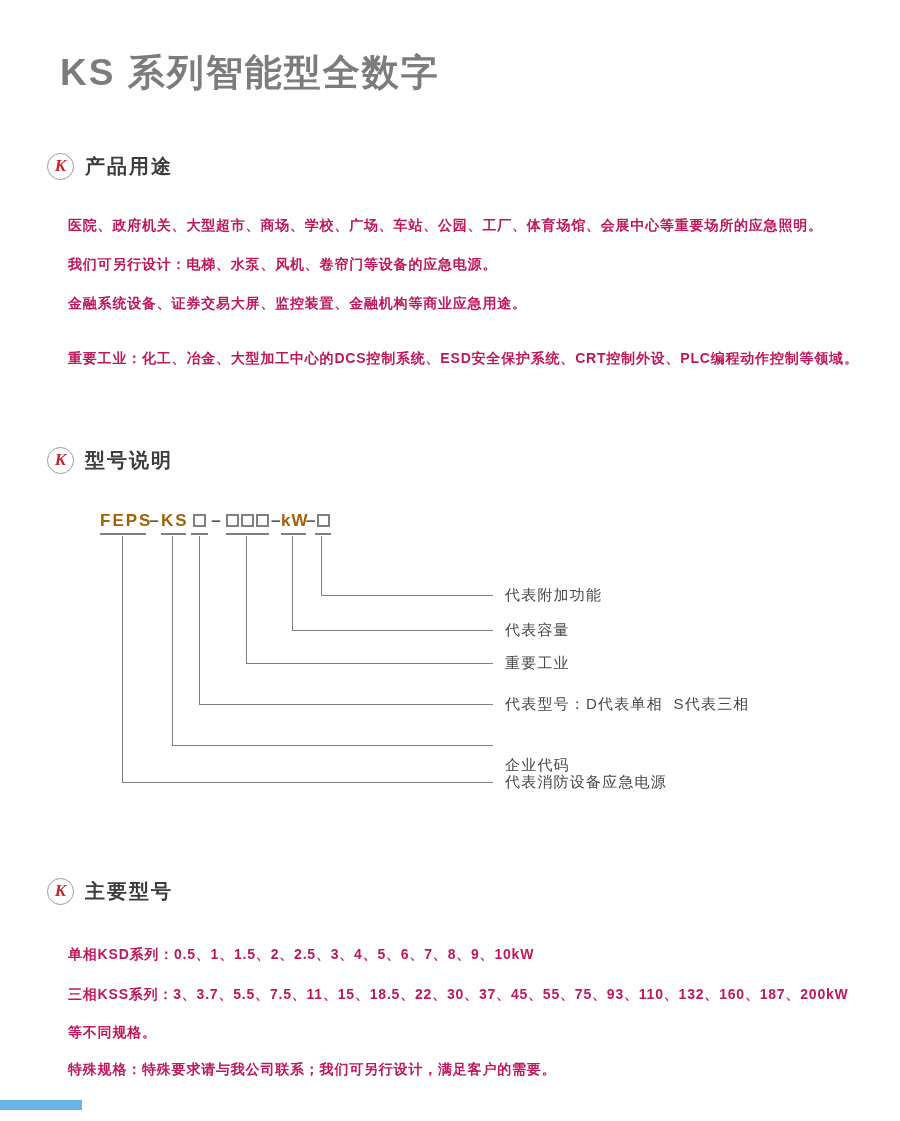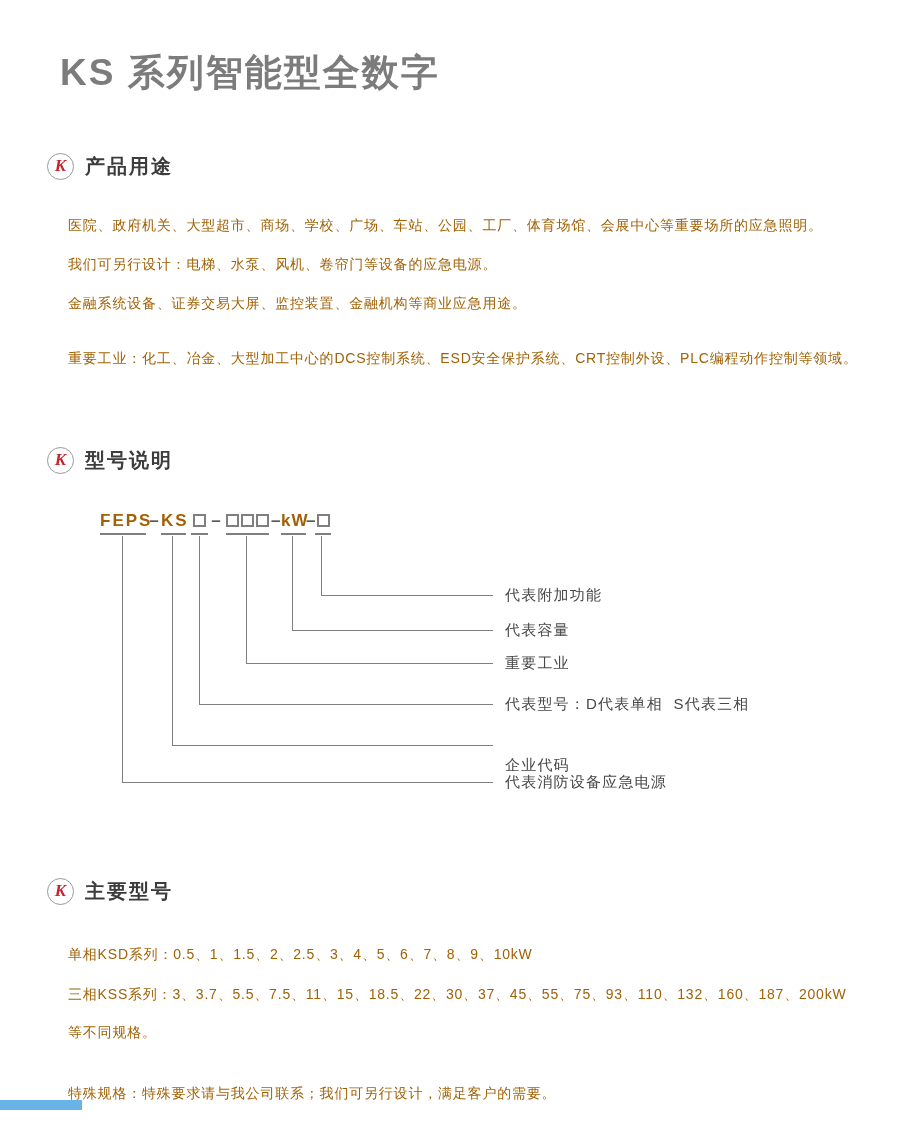--- a/index.html
+++ b/index.html
@@ -23,22 +23,22 @@
   .badge {
     width:27px; height:27px; border:1px solid #9a9a9a; border-radius:50%;
     display:flex; align-items:center; justify-content:center;
     font-family:"Liberation Serif","DejaVu Serif",serif;
     font-style:italic; font-weight:bold; font-size:17px; color:#c8232c;
     flex:0 0 auto;
   }
   .sec-label { font-size:20px; color:#3c3c3c; letter-spacing:2px; font-weight:600; white-space:nowrap; }
 
   .bodyline {
-    position:absolute; left:68px; font-size:14px; color:#a16207;
-    letter-spacing:0.8px; white-space:pre; line-height:17px;
+    position:absolute; left:68px; font-size:14px; color:#be185d;
+    letter-spacing:0.8px; white-space:pre; line-height:17px;font-weight:bold;
   }
 
   
   .fseg {
     position:absolute; top:511px; height:24px; text-align:center;
     font-size:17px; font-weight:bold; color:#a16207; letter-spacing:2px;
     border-bottom:2px solid #7f7f7f; white-space:nowrap; line-height:20px;
   }
   .fdash {
     position:absolute; top:511px; height:24px; font-size:17px; font-weight:bold;
@@ -113,16 +113,16 @@
   <div class="callout" style="top:756px;">企业代码</div>
   <div class="callout" style="top:773px;">代表消防设备应急电源</div>
 
   <div class="sec-head main">
     <span class="badge">K</span>
     <span class="sec-label">主要型号</span>
   </div>
   <div class="bodyline" style="top:946px;">单相KSD系列：0.5、1、1.5、2、2.5、3、4、5、6、7、8、9、10kW</div>
   <div class="bodyline" style="top:986px;">三相KSS系列：3、3.7、5.5、7.5、11、15、18.5、22、30、37、45、55、75、93、110、132、160、187、200kW</div>
   <div class="bodyline" style="top:1024px;">等不同规格。</div>
-  <div class="bodyline" style="top:1061px;margin-top:24px;">特殊规格：特殊要求请与我公司联系；我们可另行设计，满足客户的需要。</div>
+  <div class="bodyline" style="top:1061px;">特殊规格：特殊要求请与我公司联系；我们可另行设计，满足客户的需要。</div>
 
   <div class="footer-bar"></div>
 </div>
 
 </body></html>

